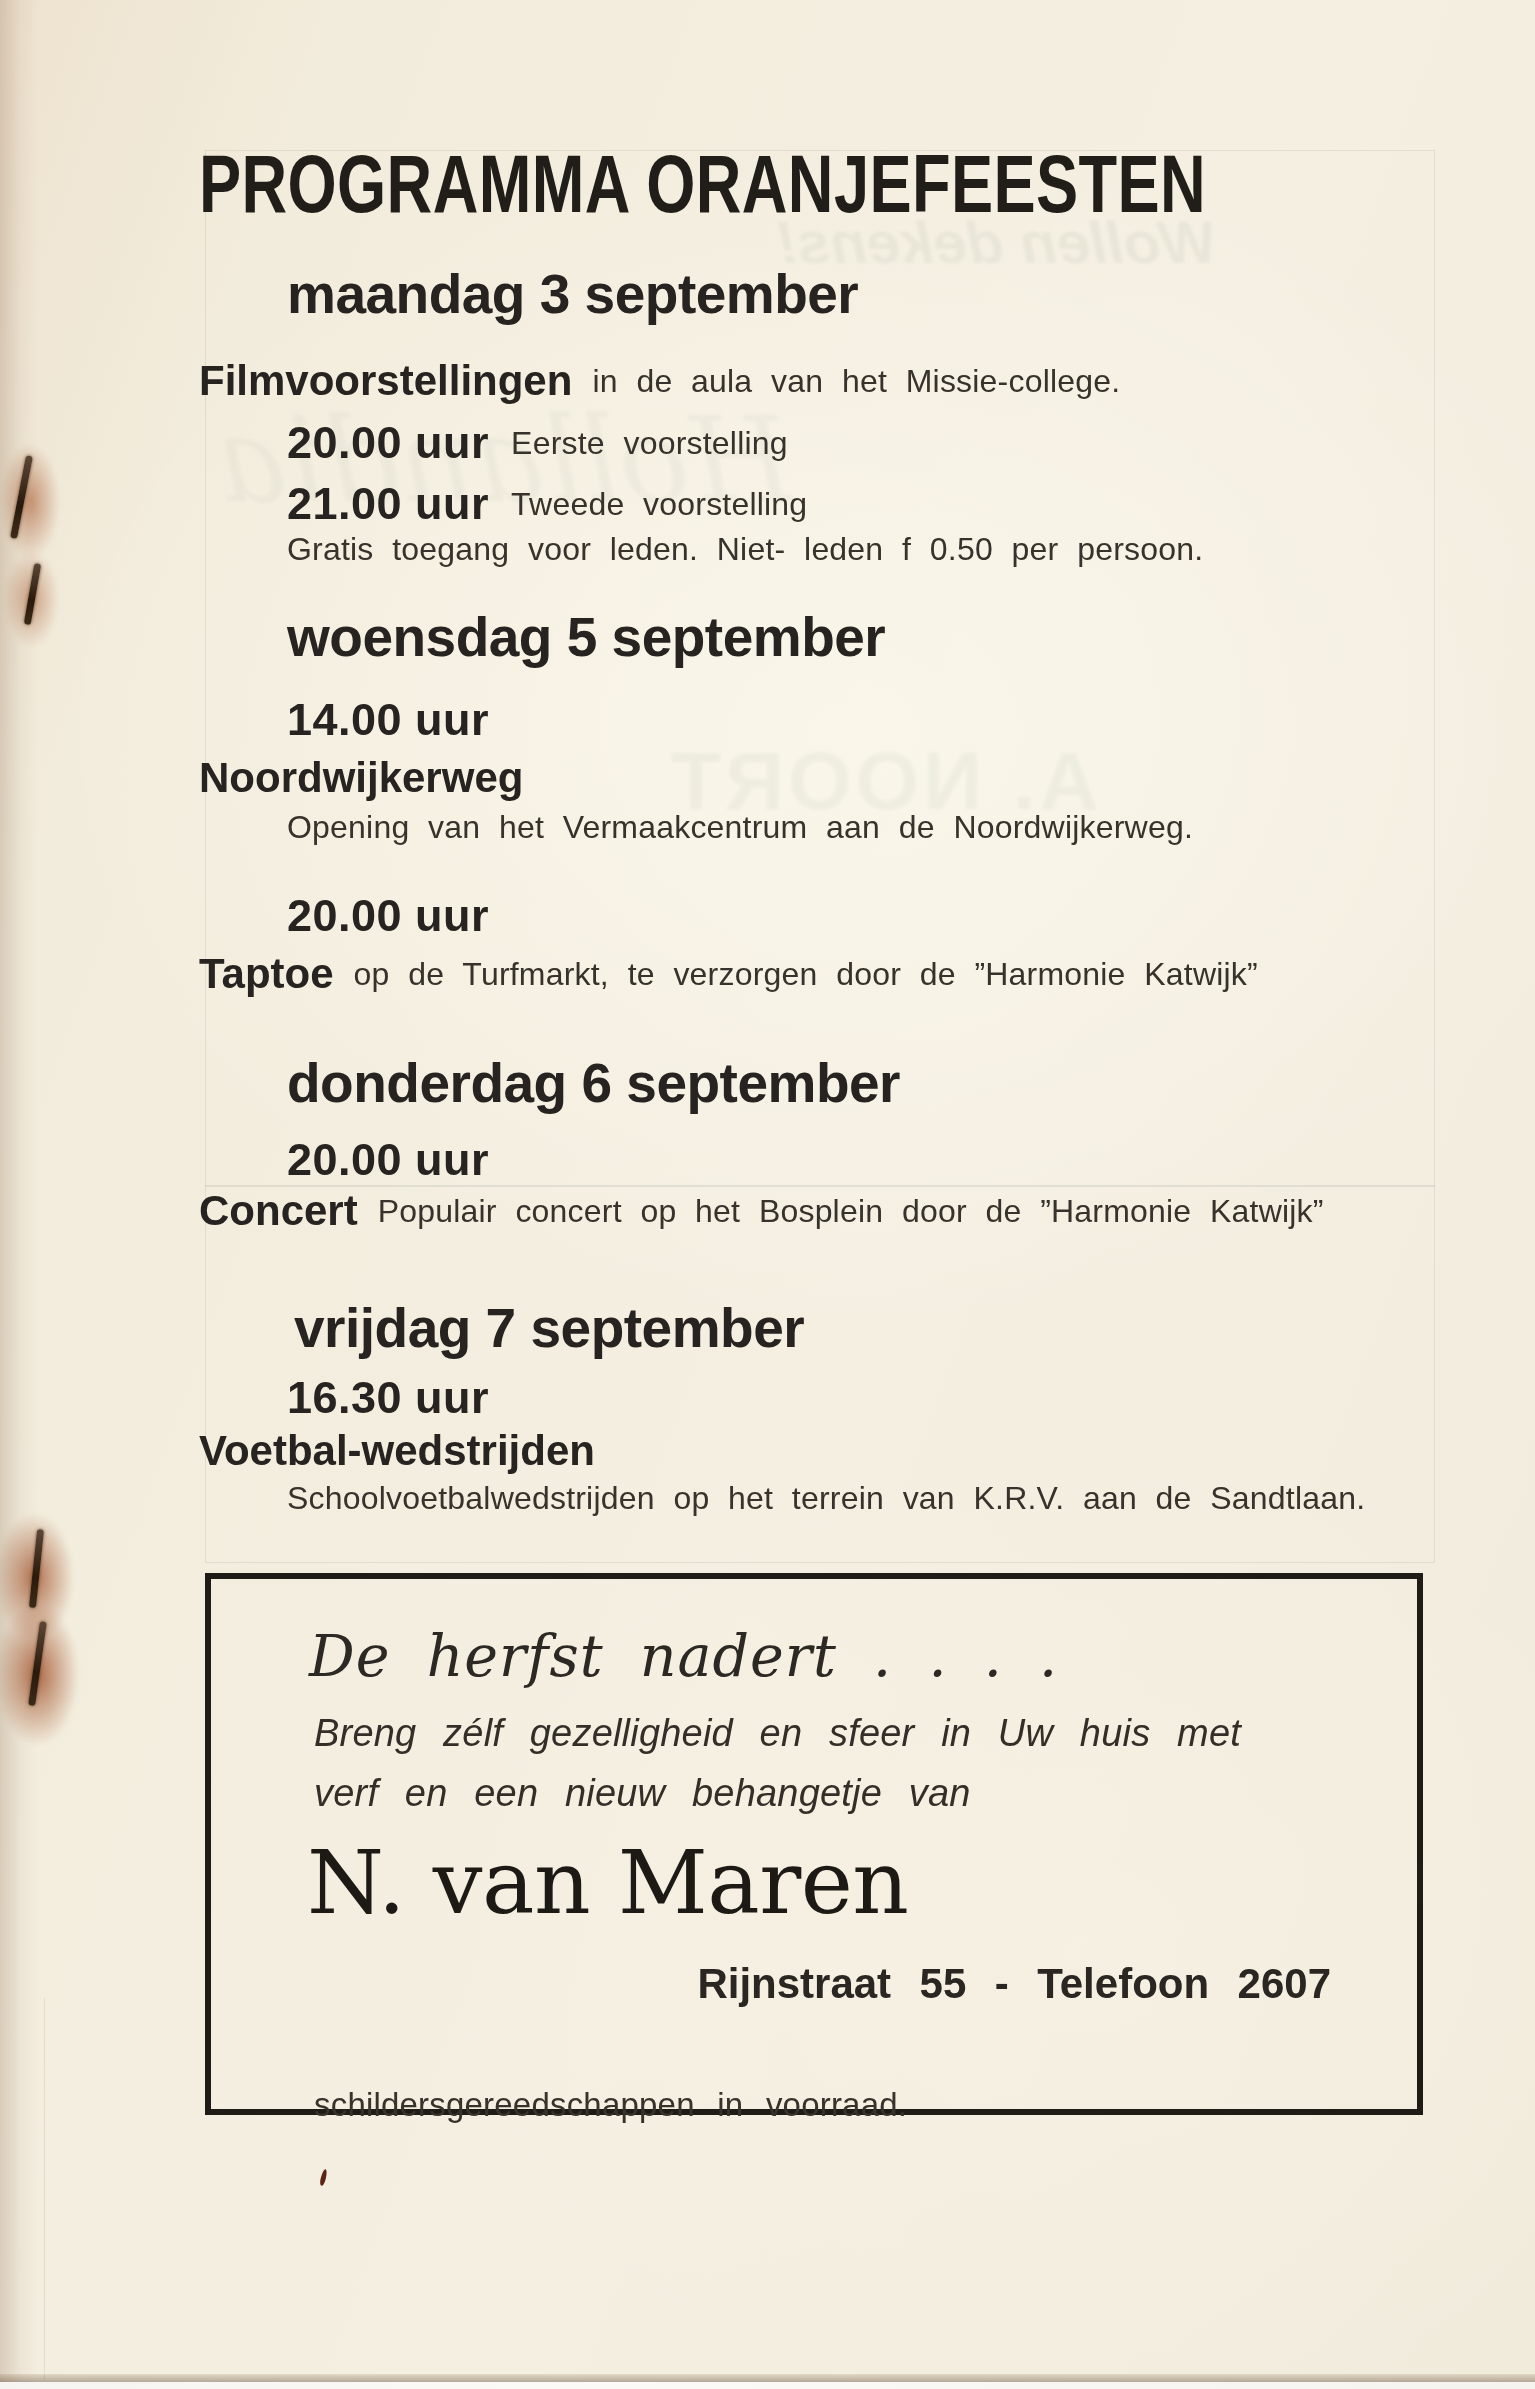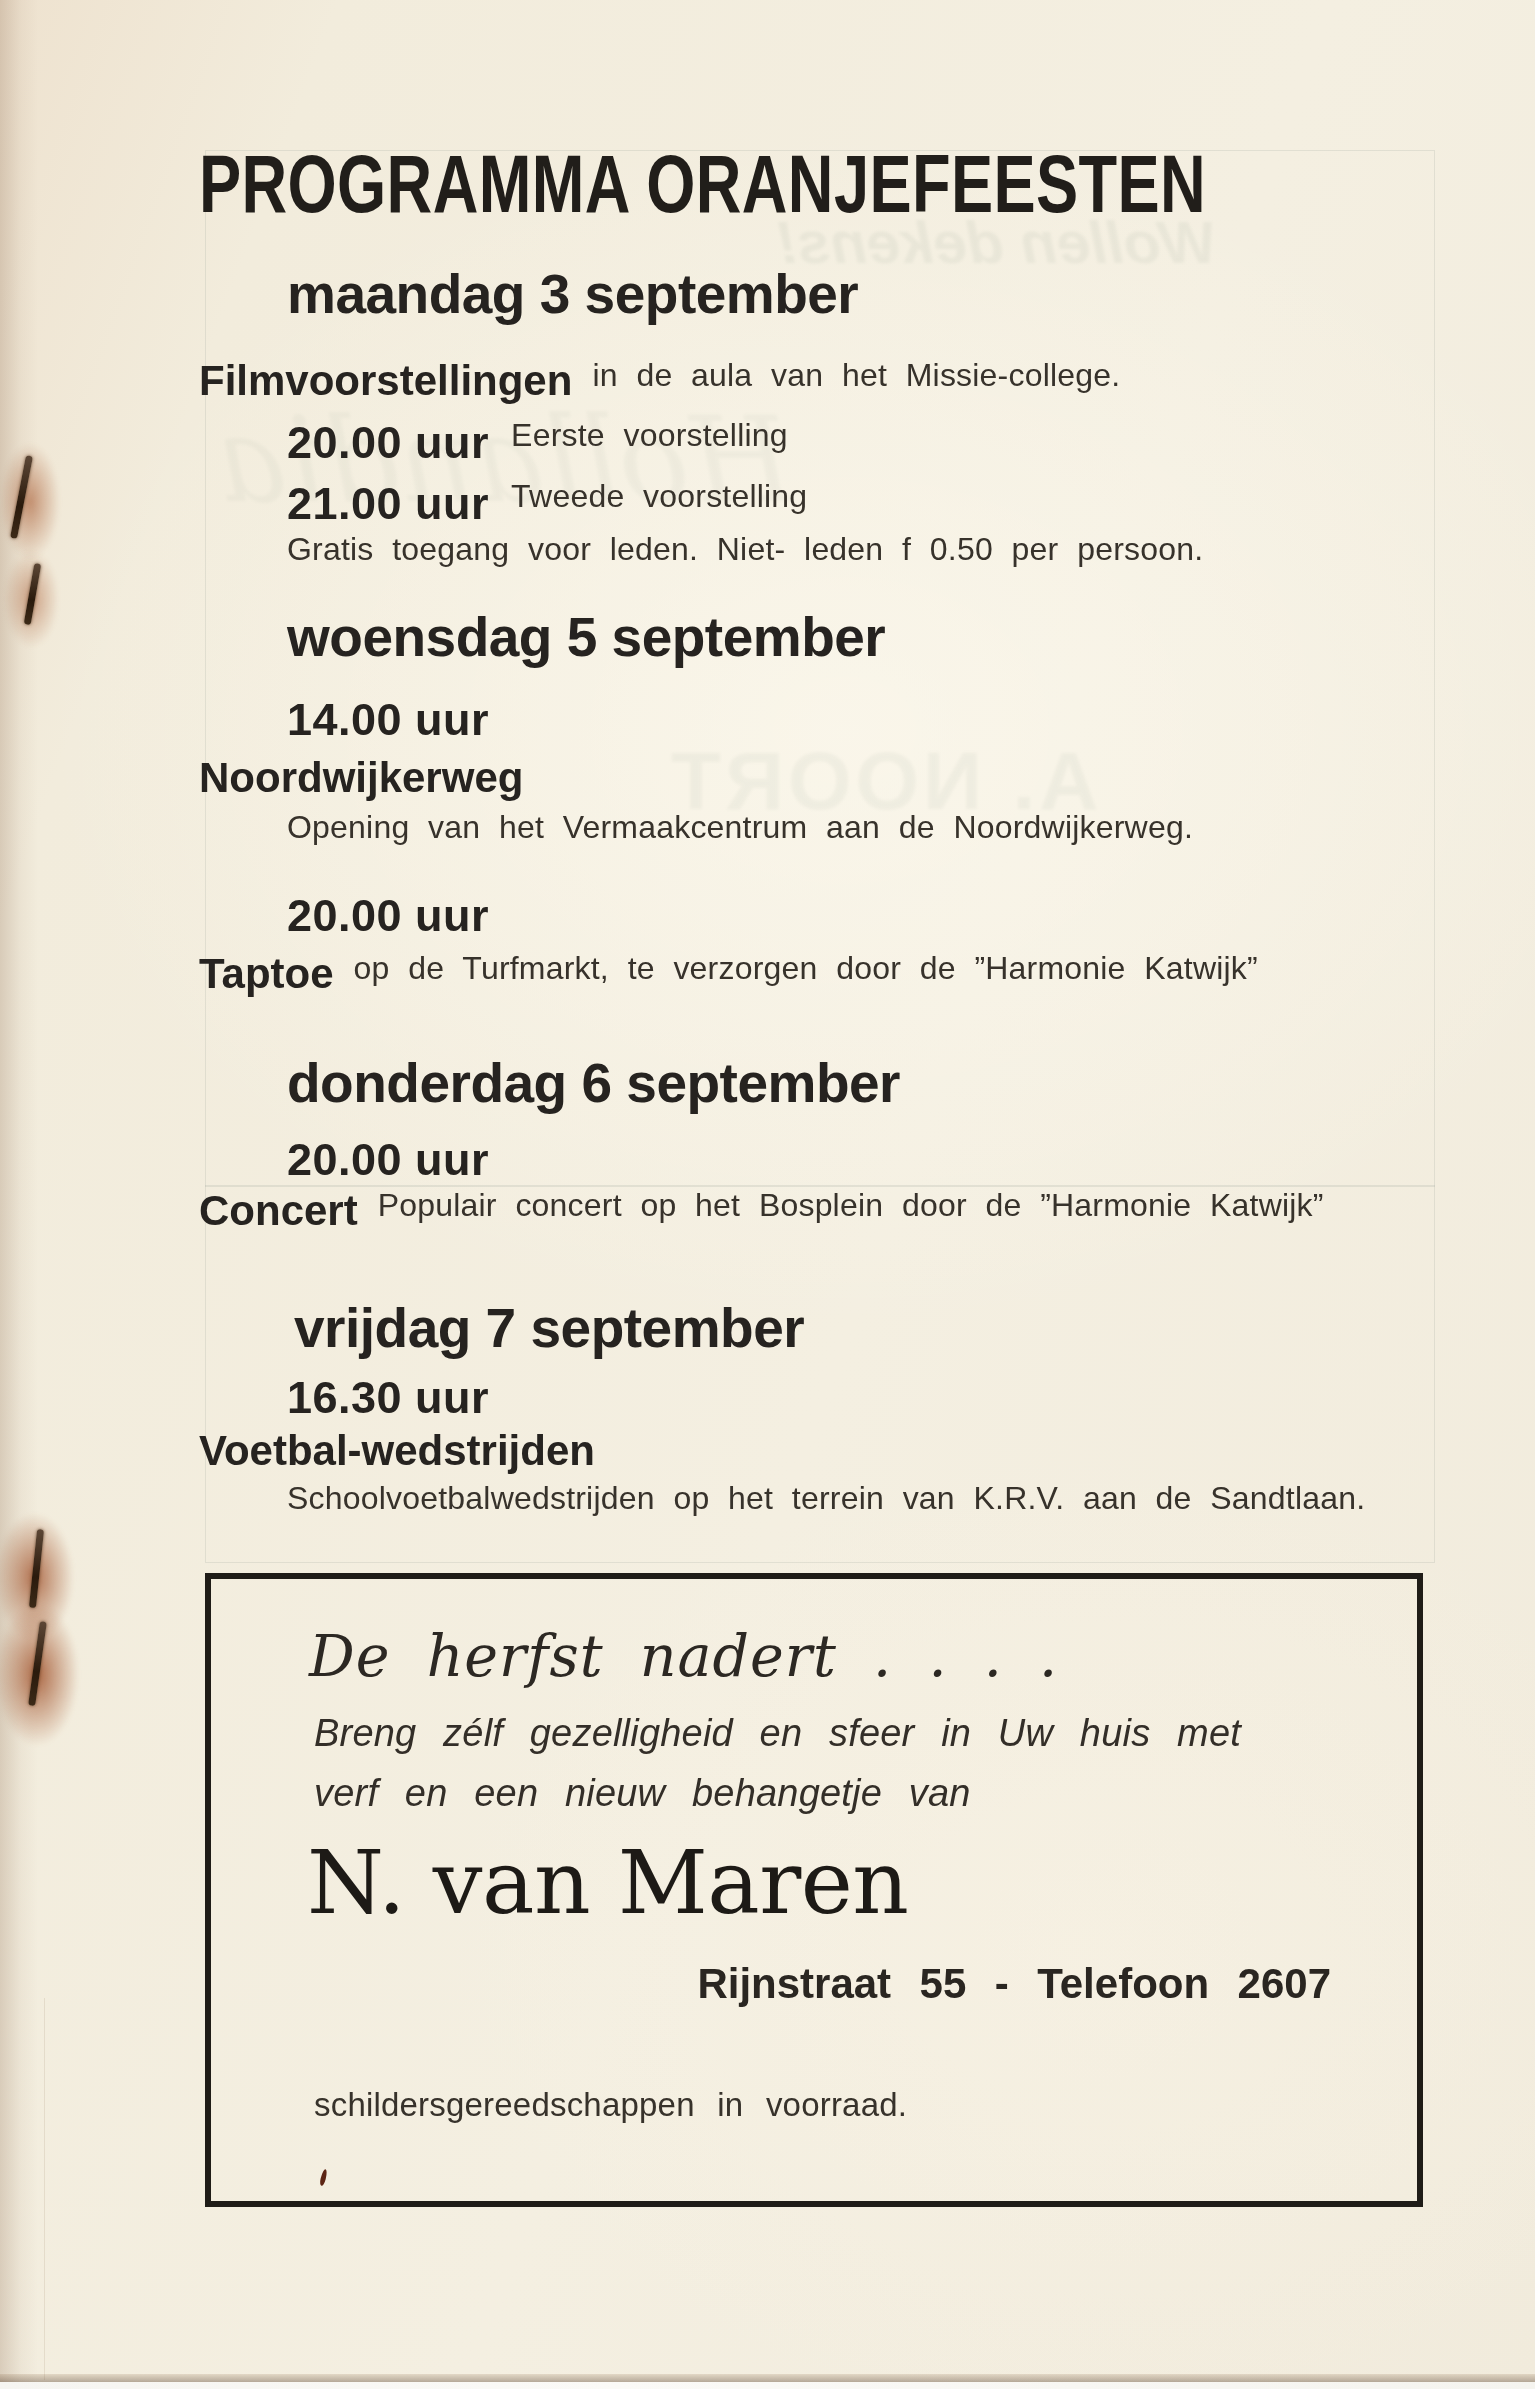--- a/index.html
+++ b/index.html
@@ -12,27 +12,27 @@
       linear-gradient(110deg,#eee2cf 0%, #f2ecdc 14%, #f4efe1 55%, #f1ebdc 100%);
     overflow:hidden;
     font-family:"Liberation Sans",sans-serif;
     color:#2b2723;
   }
   .abs{position:absolute;}
   
   .title{font-size:81px;font-weight:700;color:#211e1a;white-space:nowrap;}
   .condense{display:inline-block;transform:scaleX(0.78);transform-origin:0 60%;letter-spacing:0.5px;}
   .day{font-size:55px;font-weight:700;color:#262320;white-space:nowrap;letter-spacing:-0.5px;}
-  .line{display:inline-flex;align-items:flex-start;white-space:nowrap;}
+  .line{display:inline-flex;align-items:center;white-space:nowrap;}
   .lead{font-size:42px;font-weight:700;color:#262320;margin-right:20px;}
   .time{font-size:45px;font-weight:700;color:#262320;margin-right:22px;letter-spacing:0.5px;}
   .body-text{font-size:32px;font-weight:400;color:#37322b;word-spacing:.30em;letter-spacing:0.2px;}
   
   .ad-box{
-    left:205px;top:1573px;width:1218px;height:634px;
+    left:205px;top:1573px;width:1218px;height:542px;
     border:6.2px solid #1f1c17;box-sizing:border-box;
   }
   .ad-tagline{font-family:"DejaVu Serif",serif;font-style:italic;font-size:57px;color:#2c2823;letter-spacing:1px;word-spacing:.3em;white-space:nowrap;}
   .ad-body{font-style:italic;font-size:38px;color:#332e28;word-spacing:.42em;letter-spacing:0.2px;white-space:nowrap;}
   .ad-company{font-family:"DejaVu Serif",serif;font-weight:400;font-size:88px;color:#1d1a16;letter-spacing:-0.5px;white-space:nowrap;}
   .ad-address{font-weight:700;font-size:42px;color:#2a2621;word-spacing:.40em;white-space:nowrap;}
   .ad-footer{font-size:33px;color:#37322b;word-spacing:.40em;letter-spacing:0.2px;white-space:nowrap;}
   
   .ghost{position:absolute;transform:scaleX(-1);color:#7d8f7f;filter:blur(1.4px);white-space:nowrap;}
   .ghost-rect{position:absolute;border:1.9px solid rgba(148,160,148,.20);}

